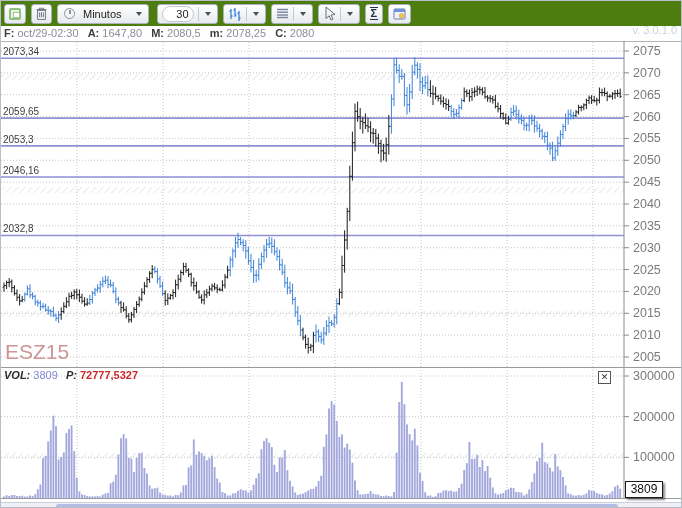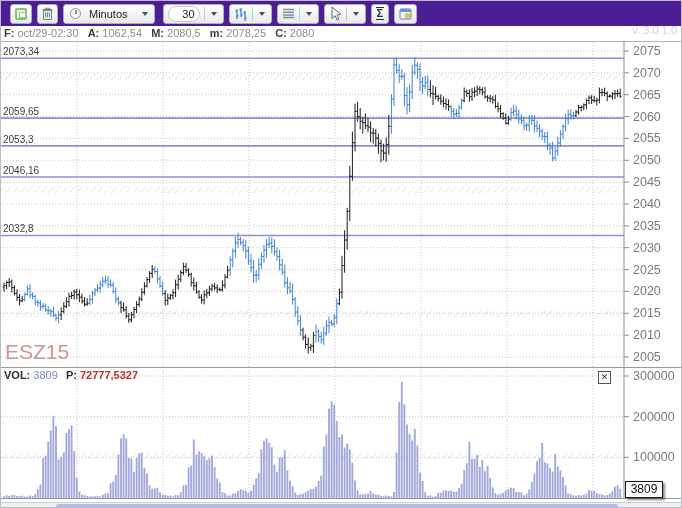--- a/index.html
+++ b/index.html
@@ -1,19 +1,19 @@
 <!DOCTYPE html>
 <html><head>
 <meta charset="utf-8">
 <style>
   html,body{margin:0;padding:0;background:#fff;}
   #app{position:relative;width:682px;height:508px;background:#fff;overflow:hidden;
        font-family:"Liberation Sans","DejaVu Sans",sans-serif;border:1px solid #b9bec6;box-sizing:border-box;}
   
-  #toolbar{position:absolute;left:0;top:0;width:682px;height:25px;background:#4c1d95;display:flex;align-items:center;padding-left:9px;box-sizing:border-box;}
+  #toolbar{position:absolute;left:0;top:0;width:682px;height:25px;background:#4d7c0f;display:flex;align-items:center;padding-left:3px;box-sizing:border-box;}
   .tbtn{display:inline-flex;align-items:center;height:20px;border:1px solid #a9b2bd;border-radius:3px;
         background:linear-gradient(#ffffff,#e7e9ed);margin-right:5px;padding:0 4px;gap:4px;box-sizing:border-box;}
   .tseg{display:inline-flex;align-items:center;height:100%;padding:0 2px;}
   .tsep{width:1px;height:14px;background:#c4cad2;}
   .arrow-down{width:0;height:0;border-left:3.5px solid transparent;border-right:3.5px solid transparent;border-top:4.5px solid #49505a;}
   .tlabel{font-size:11px;color:#222;}
   .tvalue{font-size:11px;color:#222;background:#fff;border:1px solid #c2c8d0;border-radius:8px;padding:1px 4px;min-width:22px;text-align:right;}
   #version{position:absolute;right:6px;top:23px;font-size:11px;color:#ccd2e0;}
   
   .icon{display:inline-block;line-height:0;}
@@ -25,21 +25,21 @@
   
   #infobar{position:absolute;left:3px;top:26px;height:13px;font-size:11px;white-space:nowrap;}
   #infobar .lbl{color:#3d3d3d;font-weight:bold;}
   #infobar .val{color:#8a8d99;margin-right:6px;margin-top:34px;}
   
   #main-chart,#vol-chart{position:absolute;left:0;}
   #main-chart{top:40px;}
   #vol-chart{top:367px;}
   
   #volhdr{position:absolute;left:3px;top:368px;font-size:11px;white-space:nowrap;z-index:5;}
-  #volhdr .lbl{color:#2e2e2e;font-weight:bold;}
+  #volhdr .lbl{color:#2e2e2e;font-weight:bold;font-style:italic;}
   #volhdr .vol{color:#8287cc;margin-right:5px;}
   #volhdr .pval{color:#cc2a2a;font-weight:bold;}
   #vol-close{position:absolute;left:597px;top:370px;width:11px;height:11px;border:1px solid #555;background:#fff;z-index:6;
              font-size:9px;line-height:10px;text-align:center;color:#333;cursor:pointer;}
   #last-vol-box{position:absolute;left:624px;top:480px;width:36px;height:15px;background:#fff;border:1px solid #1a1a1a;
                 box-shadow:2px 2px 2px rgba(0,0,0,.45);font-size:12px;line-height:15px;text-align:center;color:#111;z-index:6;}
   
   #scrollbar{position:absolute;left:0;top:501px;width:682px;height:7px;background:#eef0f6;border-top:1px solid #c9cdd6;box-sizing:border-box;}
   #scroll-thumb{position:absolute;left:55px;top:1px;width:562px;height:5px;background:#b3bde2;border-radius:3px;}
 </style>
@@ -120,21 +120,21 @@
           </svg>
       </span>
     </div>
     <span id="version">v. 3.0.1.0</span>
   </div>
 
   <div id="infobar">
     <span class="lbl">F:</span>
     <span class="val">oct/29-02:30</span>
     <span class="lbl">A:</span>
-    <span class="val">1062,54</span>
+    <span class="val">1647,80</span>
     <span class="lbl">M:</span>
     <span class="val">2080,5</span>
     <span class="lbl">m:</span>
     <span class="val">2078,25</span>
     <span class="lbl">C:</span>
     <span class="val">2080</span>
   </div>
 
   <svg id="main-chart" width="682" height="327">
       <defs>

